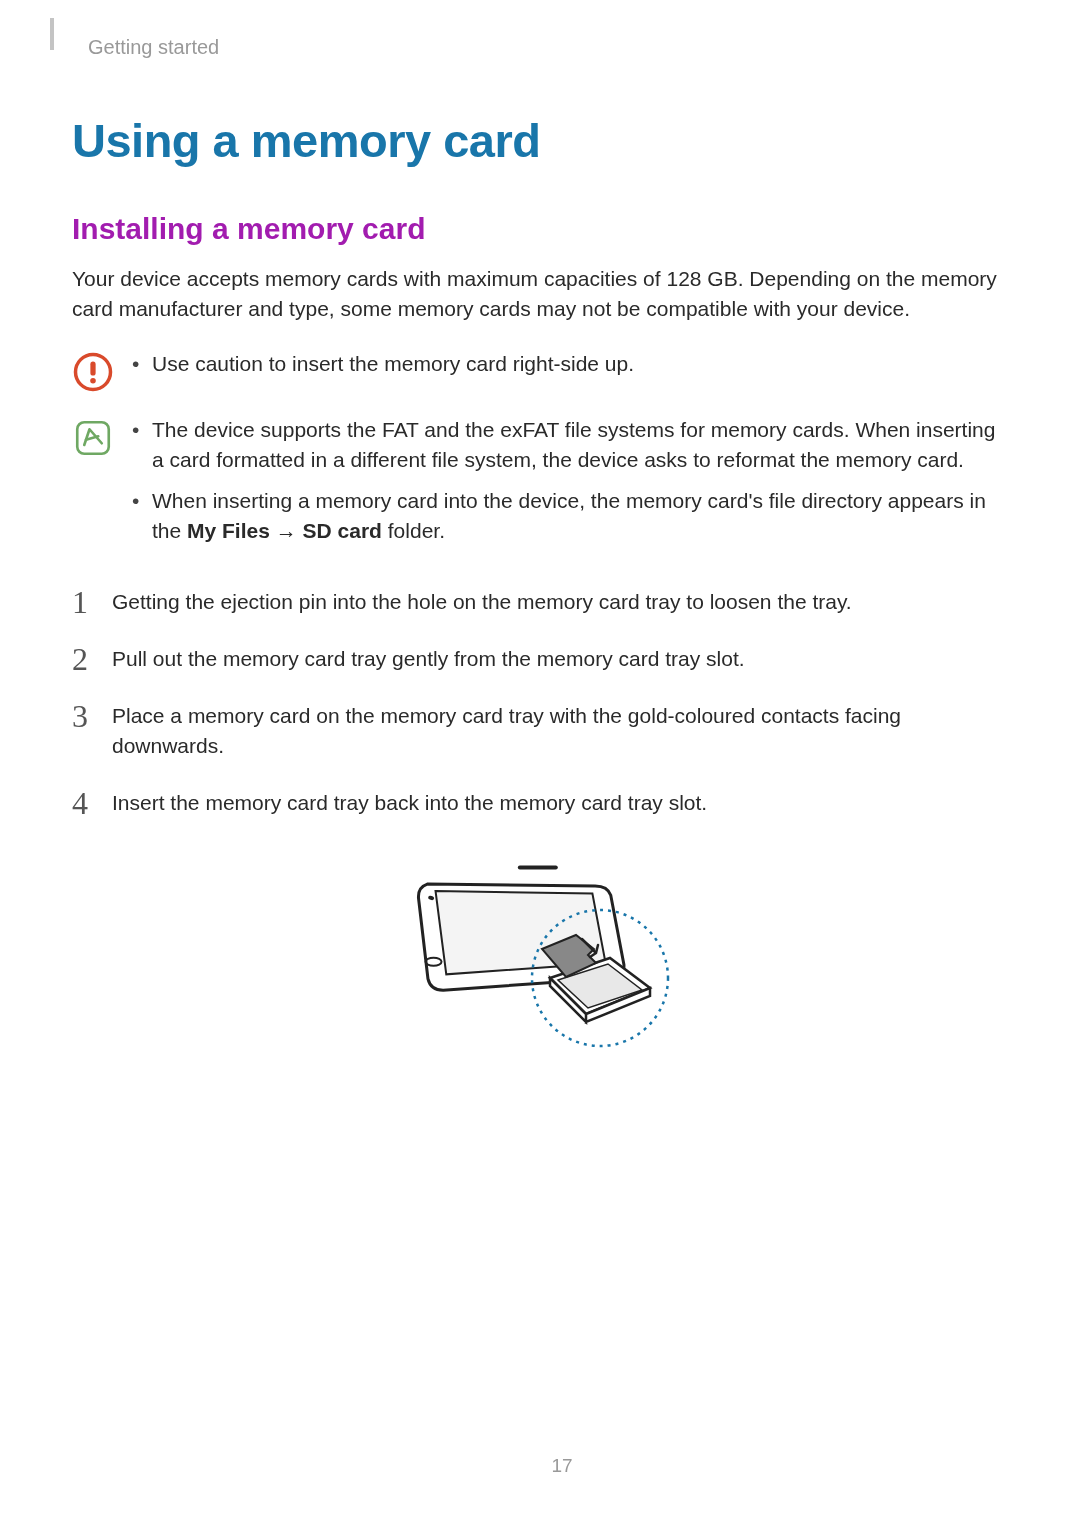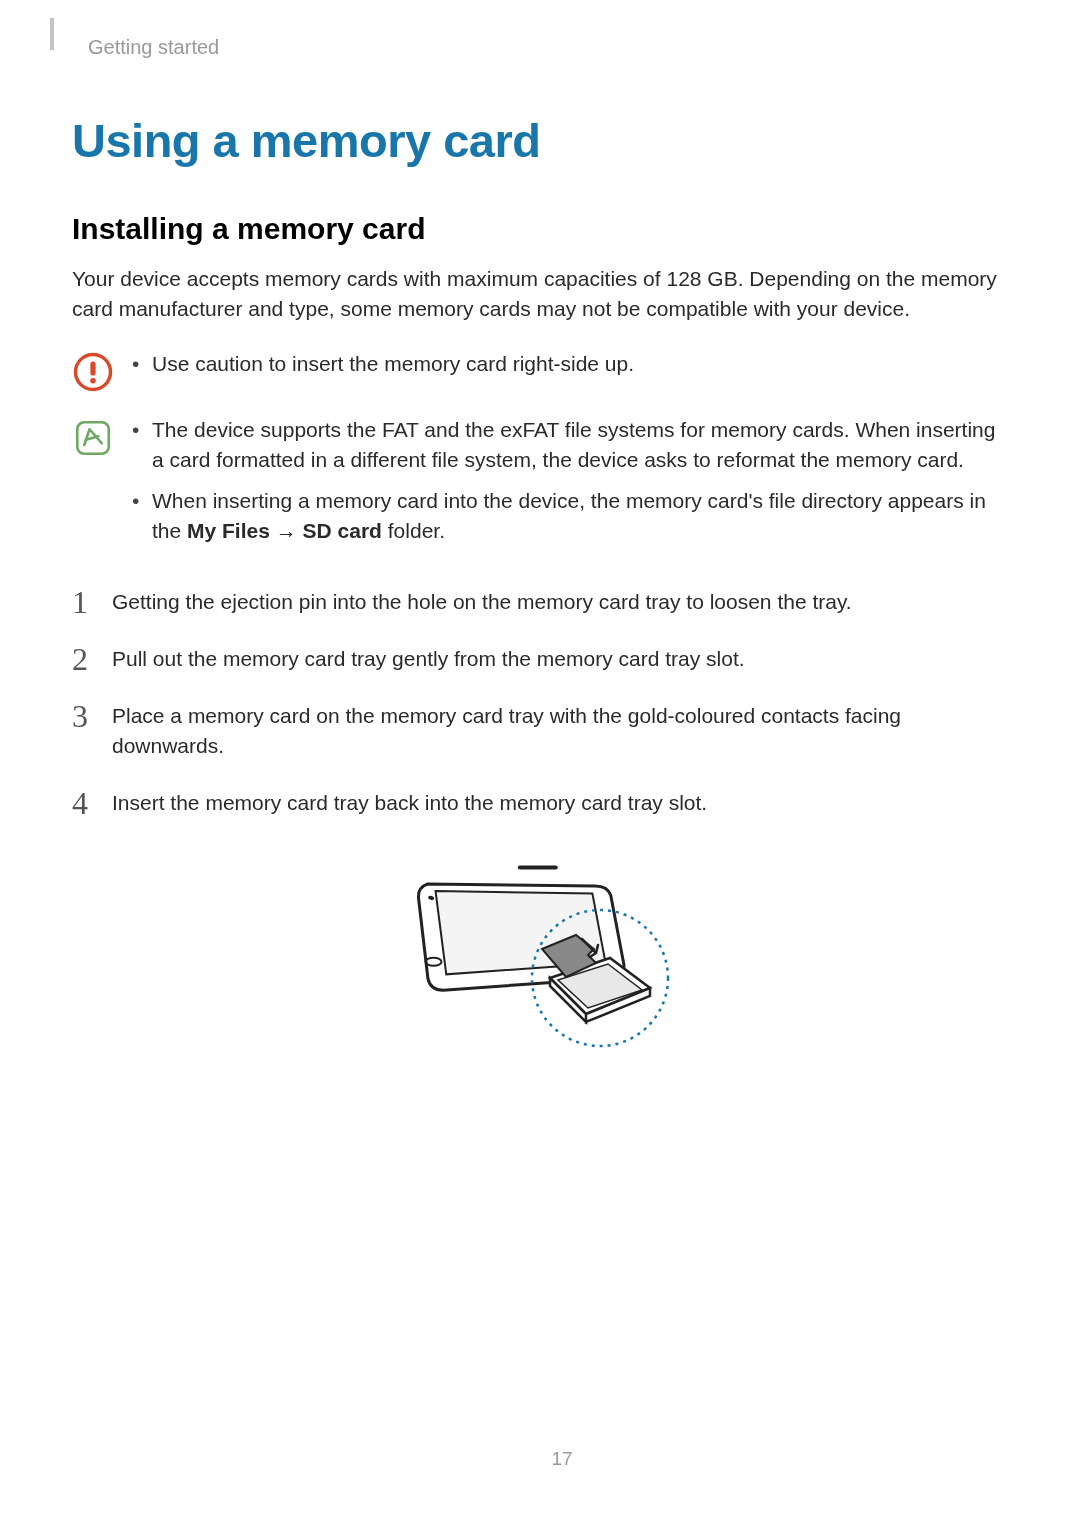--- a/index.html
+++ b/index.html
@@ -28,21 +28,21 @@
       font-weight: 400;
     }
     h1 {
       color: #1976aa;
       font-size: 47px;
       font-weight: 700;
       margin-bottom: 44px;
       letter-spacing: -0.5px;
     }
     h2 {
-      color: #000000;
+      color: #a21caf;
       font-size: 30px;
       font-weight: 700;
       margin-bottom: 18px;
     }
     .intro-text {
       font-size: 21px;
       line-height: 1.45;
       color: #2a2a2a;
       margin-bottom: 24px;
     }
@@ -94,21 +94,21 @@
     .step-text {
       flex: 1;
       font-size: 21px;
       line-height: 1.45;
       color: #2a2a2a;
       padding-top: 2px;
     }
     .bold { font-weight: 700; }
     .page-number {
       position: absolute;
-      bottom: 57px;
+      bottom: 50px;
       left: 0;
       right: 0;
       text-align: center;
       font-size: 19px;
       color: #999;
       padding-left: 44px;
     }
     .device-illustration {
       width: 100%;
       display: flex;

